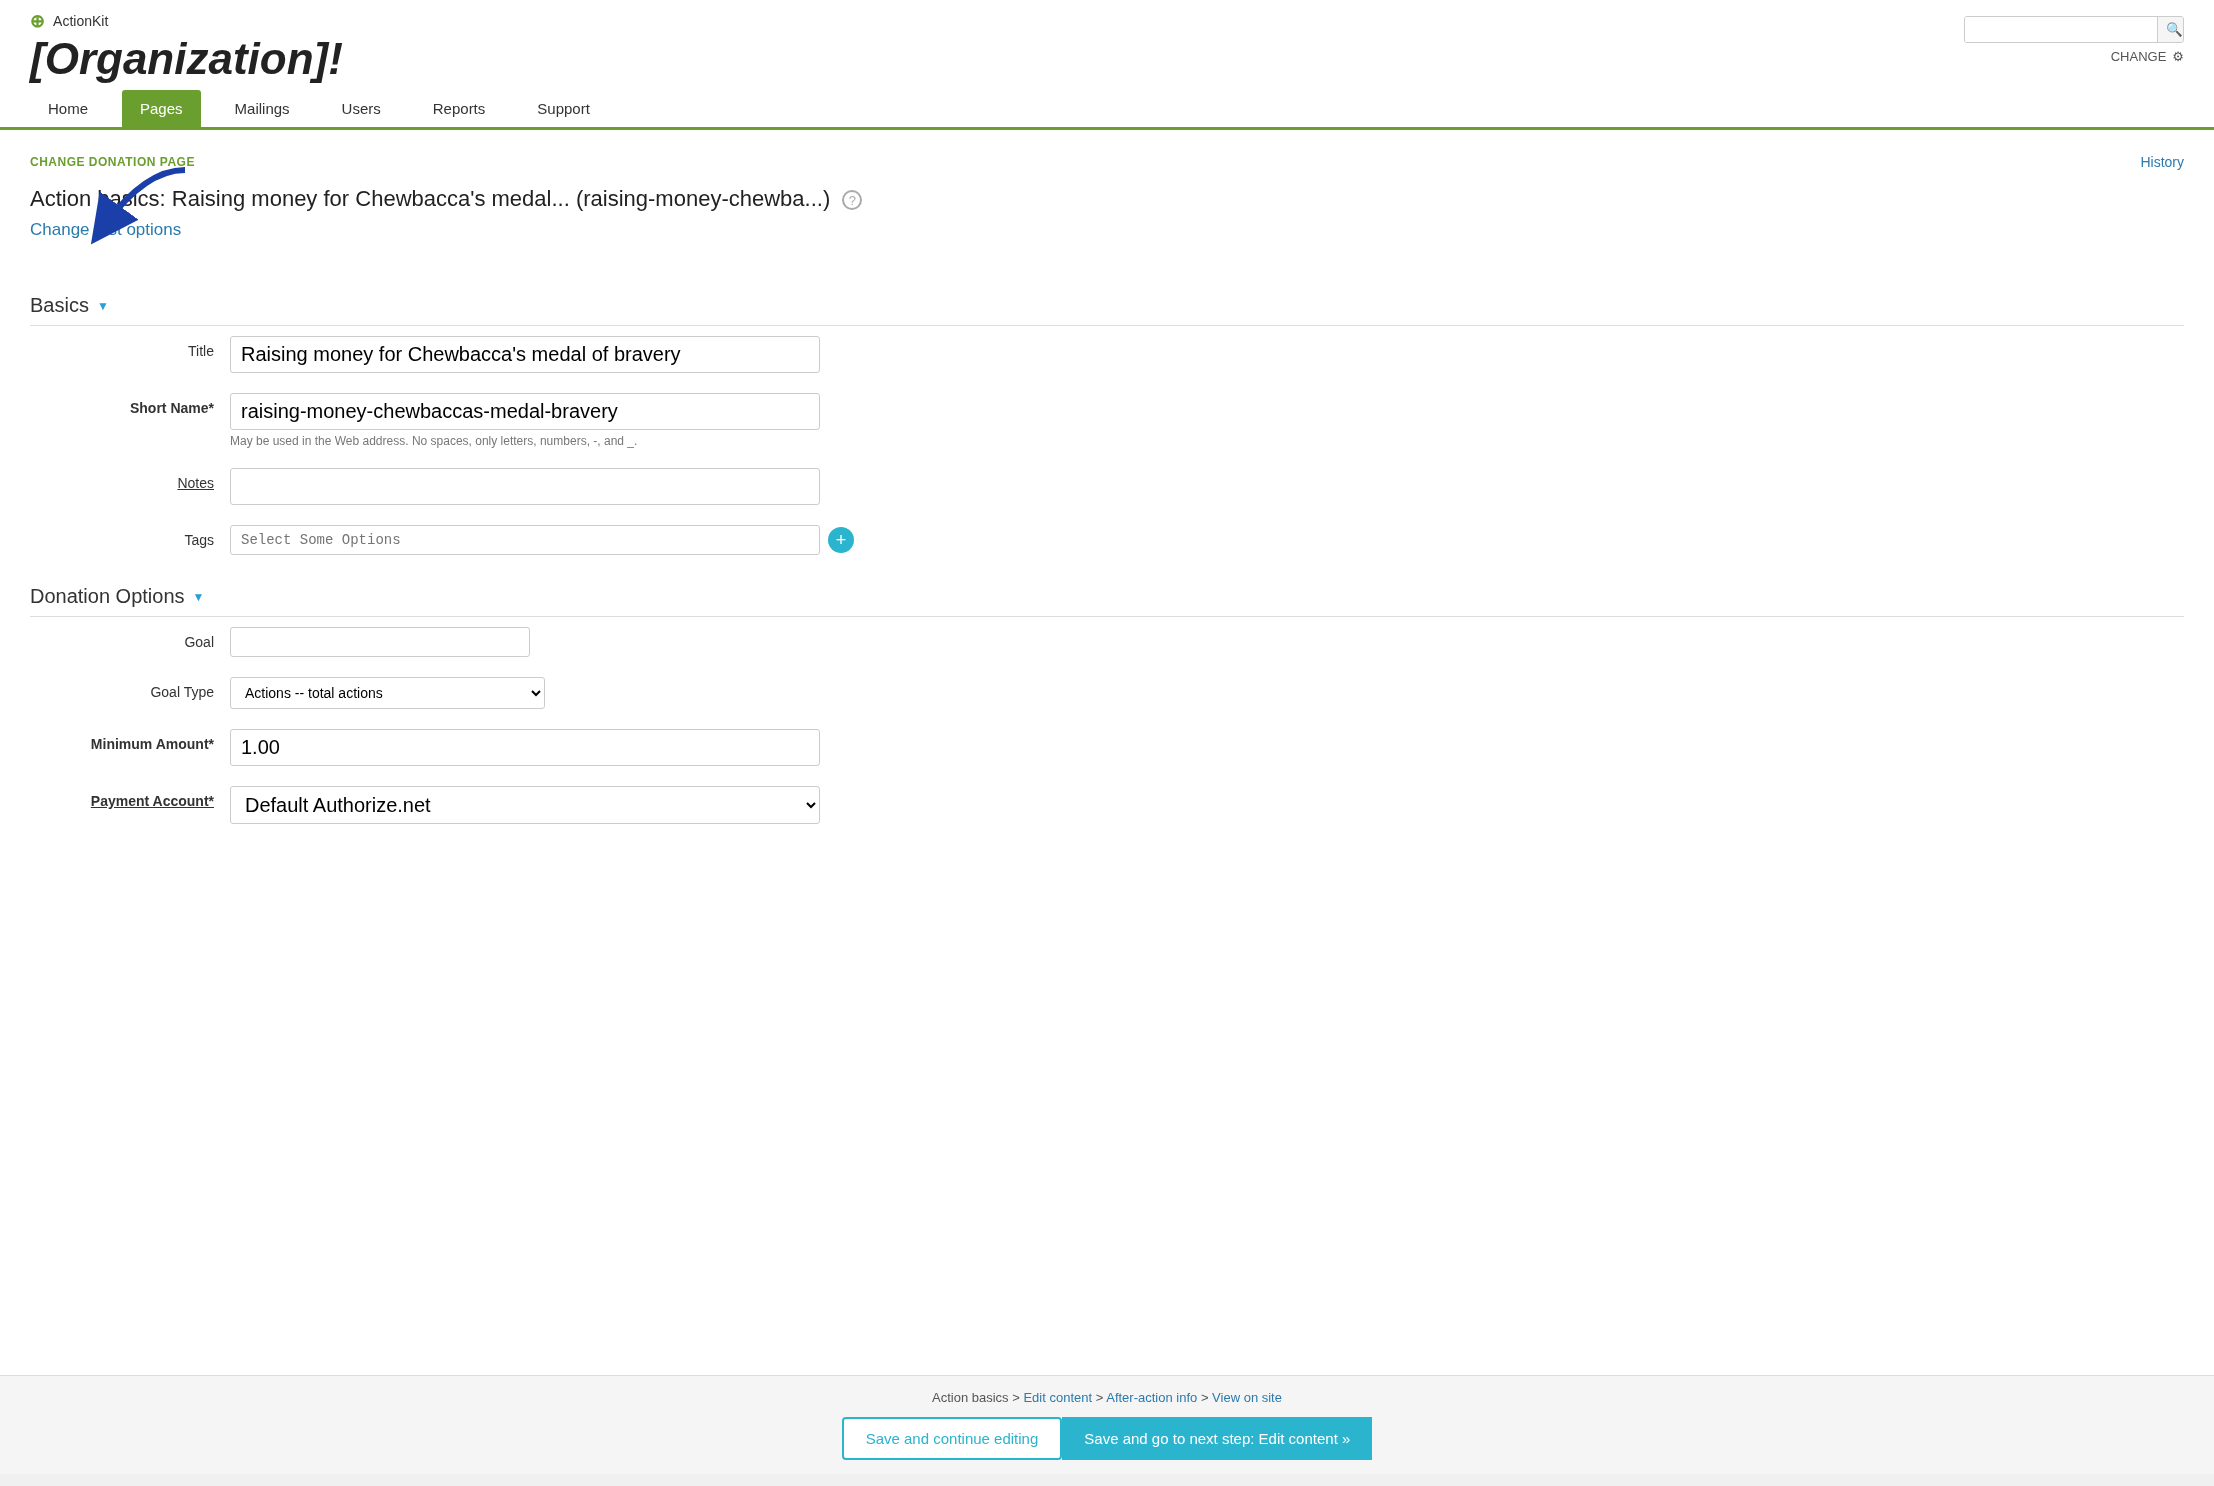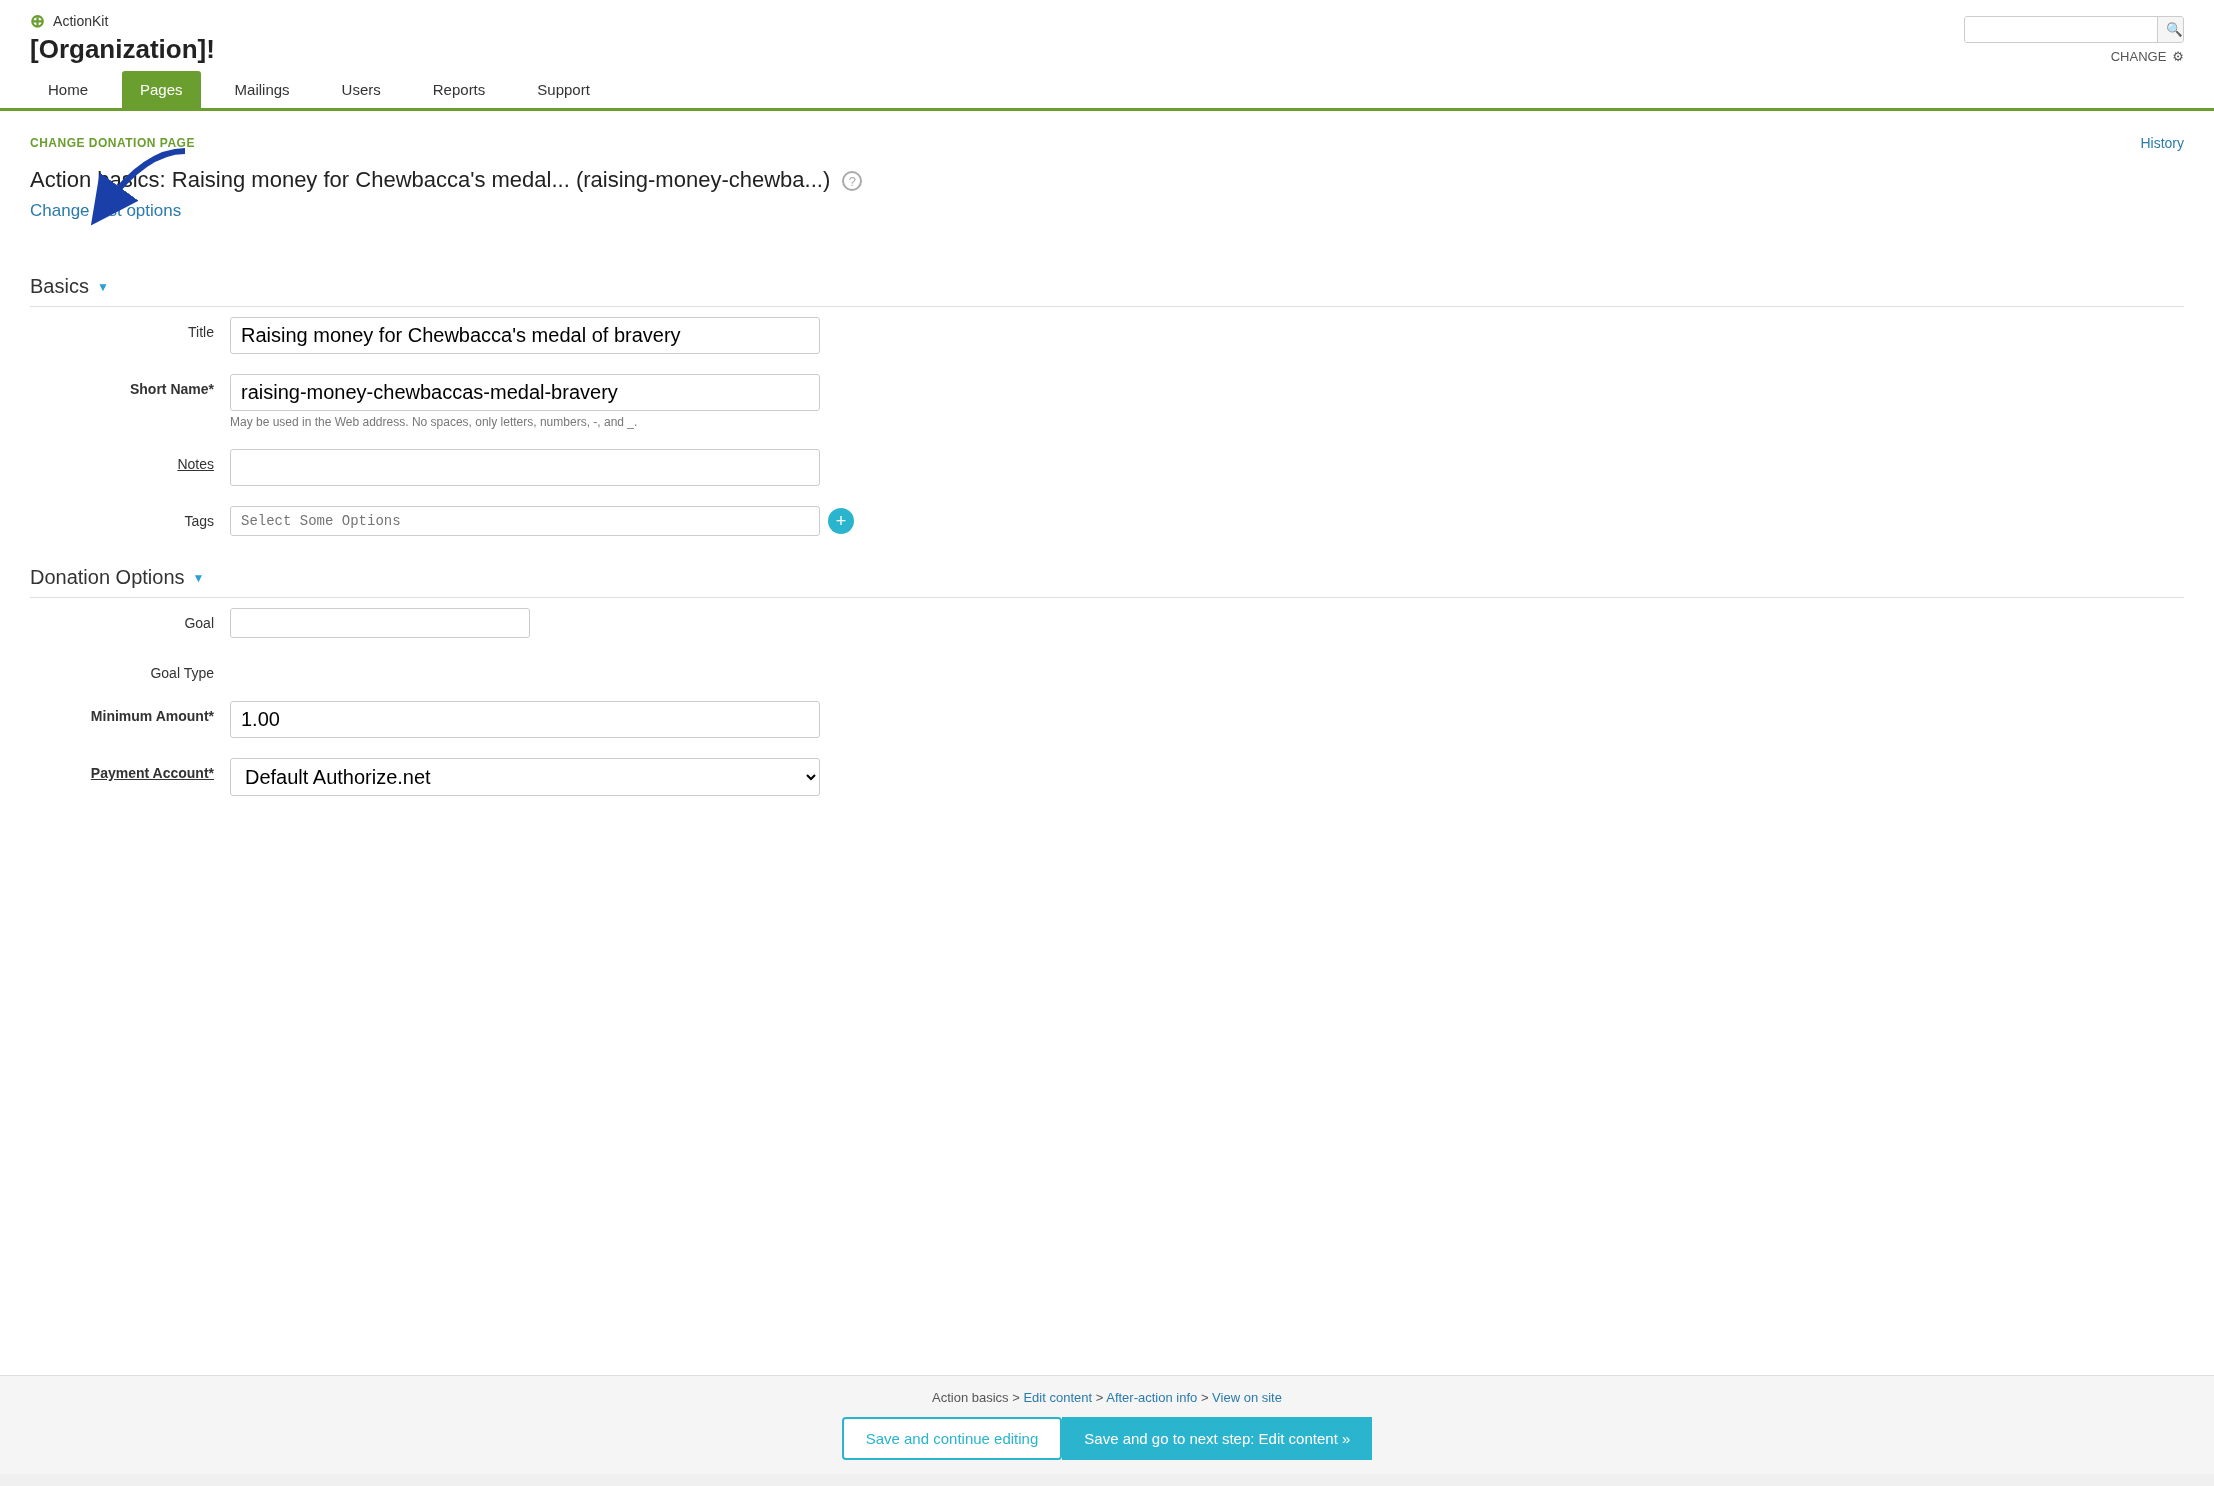--- a/index.html
+++ b/index.html
@@ -4,21 +4,21 @@
   <style>
     * { box-sizing: border-box; margin: 0; padding: 0; }
     body { font-family: Arial, sans-serif; background: #f0f0f0; font-size: 14px; color: #333; }
 
     
     .header { background: #fff; padding: 10px 30px 0 30px; border-bottom: 3px solid #6a9e2f; }
     .header-top { display: flex; justify-content: space-between; align-items: flex-start; padding-bottom: 6px; }
     .logo-area { display: flex; align-items: center; gap: 8px; }
     .logo-icon { color: #6a9e2f; font-size: 18px; font-weight: bold; }
     .logo-text { font-size: 14px; color: #333; font-weight: normal; }
-    .org-title { font-size: 26px; font-weight: bold; color: #222; margin-top: 2px; }
+    .org-title { font-size: 44px; font-weight: bold; color: #222; margin-top: 2px; font-style: italic; }
     .header-right { display: flex; flex-direction: column; align-items: flex-end; gap: 6px; padding-top: 6px; }
     .search-box { display: flex; align-items: center; border: 1px solid #ccc; border-radius: 3px; overflow: hidden; width: 220px; }
     .search-box input { border: none; outline: none; padding: 5px 8px; font-size: 13px; flex: 1; }
     .search-btn { background: #f5f5f5; border: none; border-left: 1px solid #ccc; padding: 5px 8px; cursor: pointer; color: #555; }
     .admin-area { font-size: 13px; color: #555; display: flex; align-items: center; gap: 6px; }
     .admin-gear { color: #555; }
 
     
     .nav { display: flex; align-items: flex-end; gap: 16px; }
     .nav-item { padding: 10px 18px; font-size: 15px; color: #333; cursor: pointer; text-decoration: none; border-bottom: none; }
@@ -179,20 +179,27 @@
   <div class="form-row">
     <div class="form-label">Goal</div>
     <div class="form-field">
       <input type="text" class="goal-input" style="">
     </div>
   </div>
 
   
   <div class="form-row">
     <div class="form-label">Goal Type</div>
+    <div class="form-field">
+      <select class="select-input">
+        <option>Actions -- total actions</option>
+        <option>Dollars -- total dollars</option>
+        <option>Recurring -- total recurring</option>
+      </select>
+    </div>
   </div>
 
   
   <div class="form-row">
     <div class="form-label required">Minimum Amount*</div>
     <div class="form-field">
       <input type="text" class="form-input full" value="1.00" style="">
     </div>
   </div>
 

